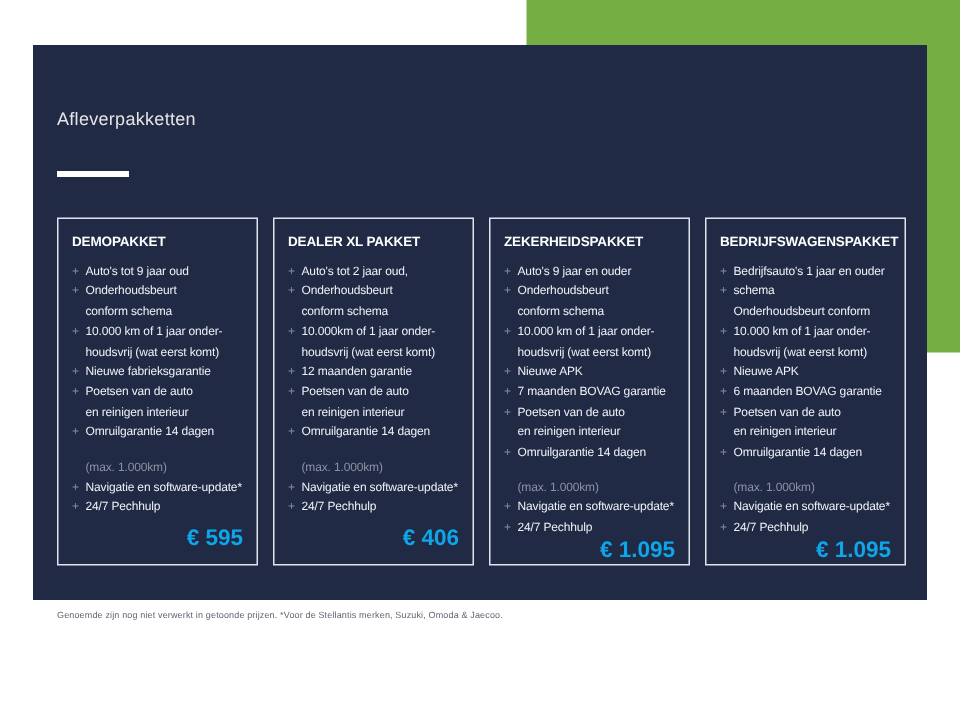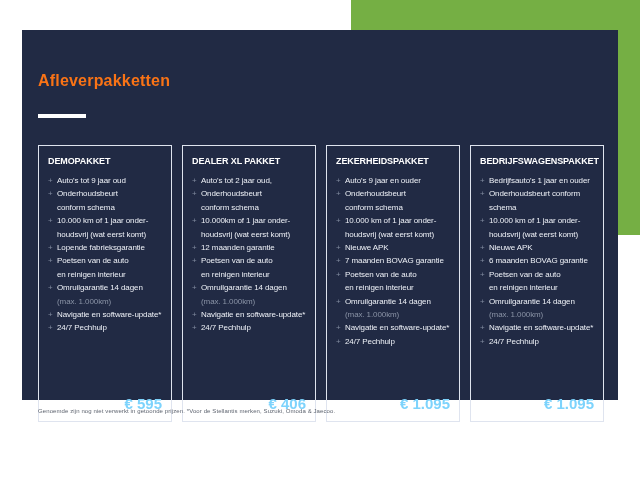--- a/index.html
+++ b/index.html
@@ -13,27 +13,27 @@
   .green-rect {
     position:absolute; left:351px; top:0; width:289px; height:235px;
     background:var(--accent-green,#75AF44);
   }
   .panel {
     position:absolute; left:22px; top:30px; width:596px; height:370px;
     background:var(--panel-navy,#212A44);
   }
   .page-title {
     position:absolute; left:16px; top:42px;
-    font-size:16px; font-weight:bold; color:#f97316; letter-spacing:0.2px;
+    font-size:12px; font-weight:normal; color:#e5e5e5; letter-spacing:0.2px;
   }
   .title-underline {
     position:absolute; left:16px; top:84px; width:48px; height:4px; background:#ffffff;
   }
   .cards {
-    position:absolute; left:16px; top:115px; width:566px; height:277px;
+    position:absolute; left:16px; top:115px; width:566px; height:232px;
     display:flex; gap:10px;
   }
   .card {
     flex:1 1 0; min-width:0;
     border:1px solid #DFE4EF;
     padding:8px 7px 7px 9px;
     display:flex; flex-direction:column;
   }
   .card-title {
     font-size:9px; font-weight:bold; color:#ffffff;
@@ -43,24 +43,24 @@
   .item { display:flex; }
   .plus {
     flex:none; width:9px;
     font-size:8px; line-height:13.4px; color:#828CA0;
   }
   .item-lines { flex:1; min-width:0; }
   .line {
     font-size:8px; line-height:13.4px; color:#EEF1F7;
     letter-spacing:-0.1px; white-space:nowrap;
   }
-  .line.muted { color:#8A93A6; }
+  .line.muted { color:#8A93A6;margin-top:10px; }
   .price {
     margin-top:auto; text-align:right;
-    font-size:15px; font-weight:bold; color:#7dd3fc; padding:0 2px 2px 0;
+    font-size:15px; font-weight:bold; color:#0ea5e9; padding:0 2px 2px 0;
   }
   .footnote {
     position:absolute; left:38px; top:408px;
     font-size:6px; color:#5F6570; letter-spacing:0.1px;
   }
 </style>
 </head>
 <body>
 
 <div class="green-rect"></div>
@@ -88,21 +88,21 @@
           <div class="item">
             <span class="plus">+</span>
             <div class="item-lines">
               <div class="line">10.000 km of 1 jaar onder-</div>
               <div class="line">houdsvrij (wat eerst komt)</div>
             </div>
           </div>
           <div class="item">
             <span class="plus">+</span>
             <div class="item-lines">
-              <div class="line">Lopende fabrieksgarantie</div>
+              <div class="line">Nieuwe fabrieksgarantie</div>
             </div>
           </div>
           <div class="item">
             <span class="plus">+</span>
             <div class="item-lines">
               <div class="line">Poetsen van de auto</div>
               <div class="line">en reinigen interieur</div>
             </div>
           </div>
           <div class="item">
@@ -254,22 +254,22 @@
         <div class="card-items">
           <div class="item">
             <span class="plus">+</span>
             <div class="item-lines">
               <div class="line">Bedrijfsauto's 1 jaar en ouder</div>
             </div>
           </div>
           <div class="item">
             <span class="plus">+</span>
             <div class="item-lines">
+              <div class="line">schema</div>
               <div class="line">Onderhoudsbeurt conform</div>
-              <div class="line">schema</div>
             </div>
           </div>
           <div class="item">
             <span class="plus">+</span>
             <div class="item-lines">
               <div class="line">10.000 km of 1 jaar onder-</div>
               <div class="line">houdsvrij (wat eerst komt)</div>
             </div>
           </div>
           <div class="item">

